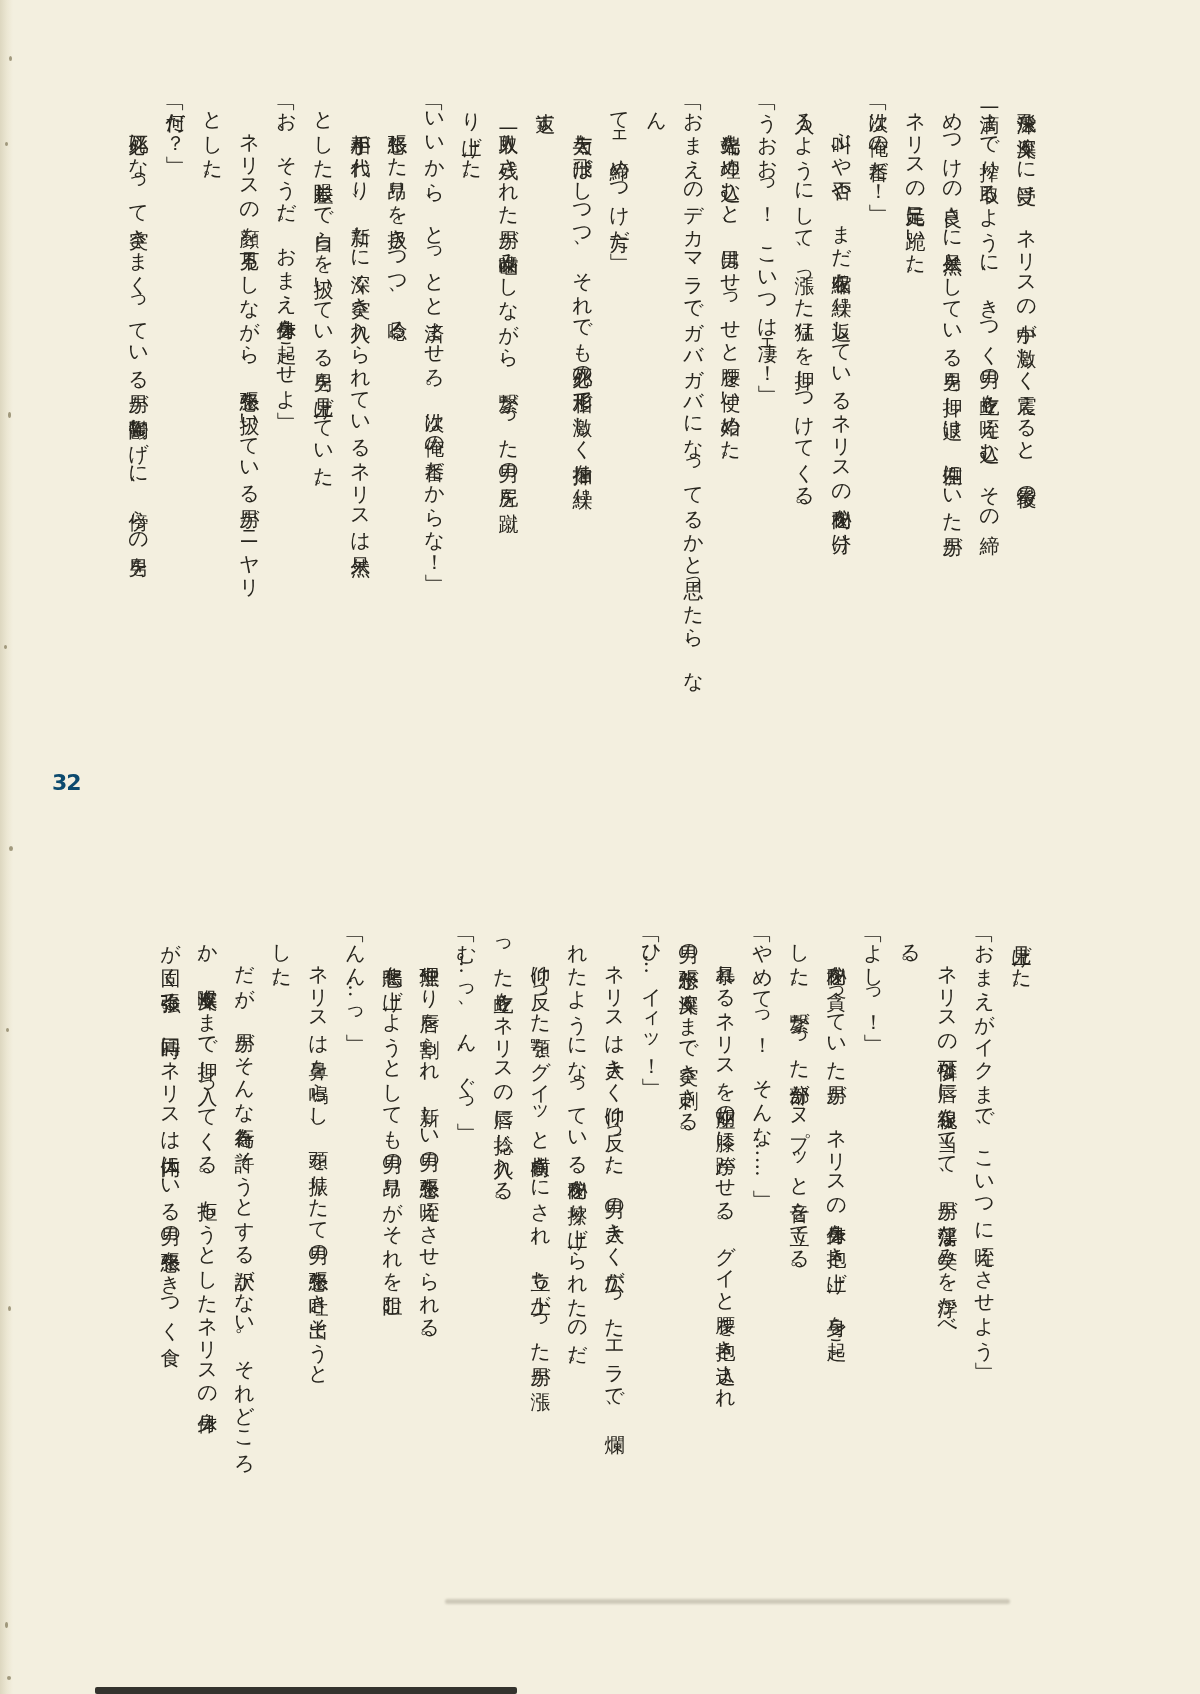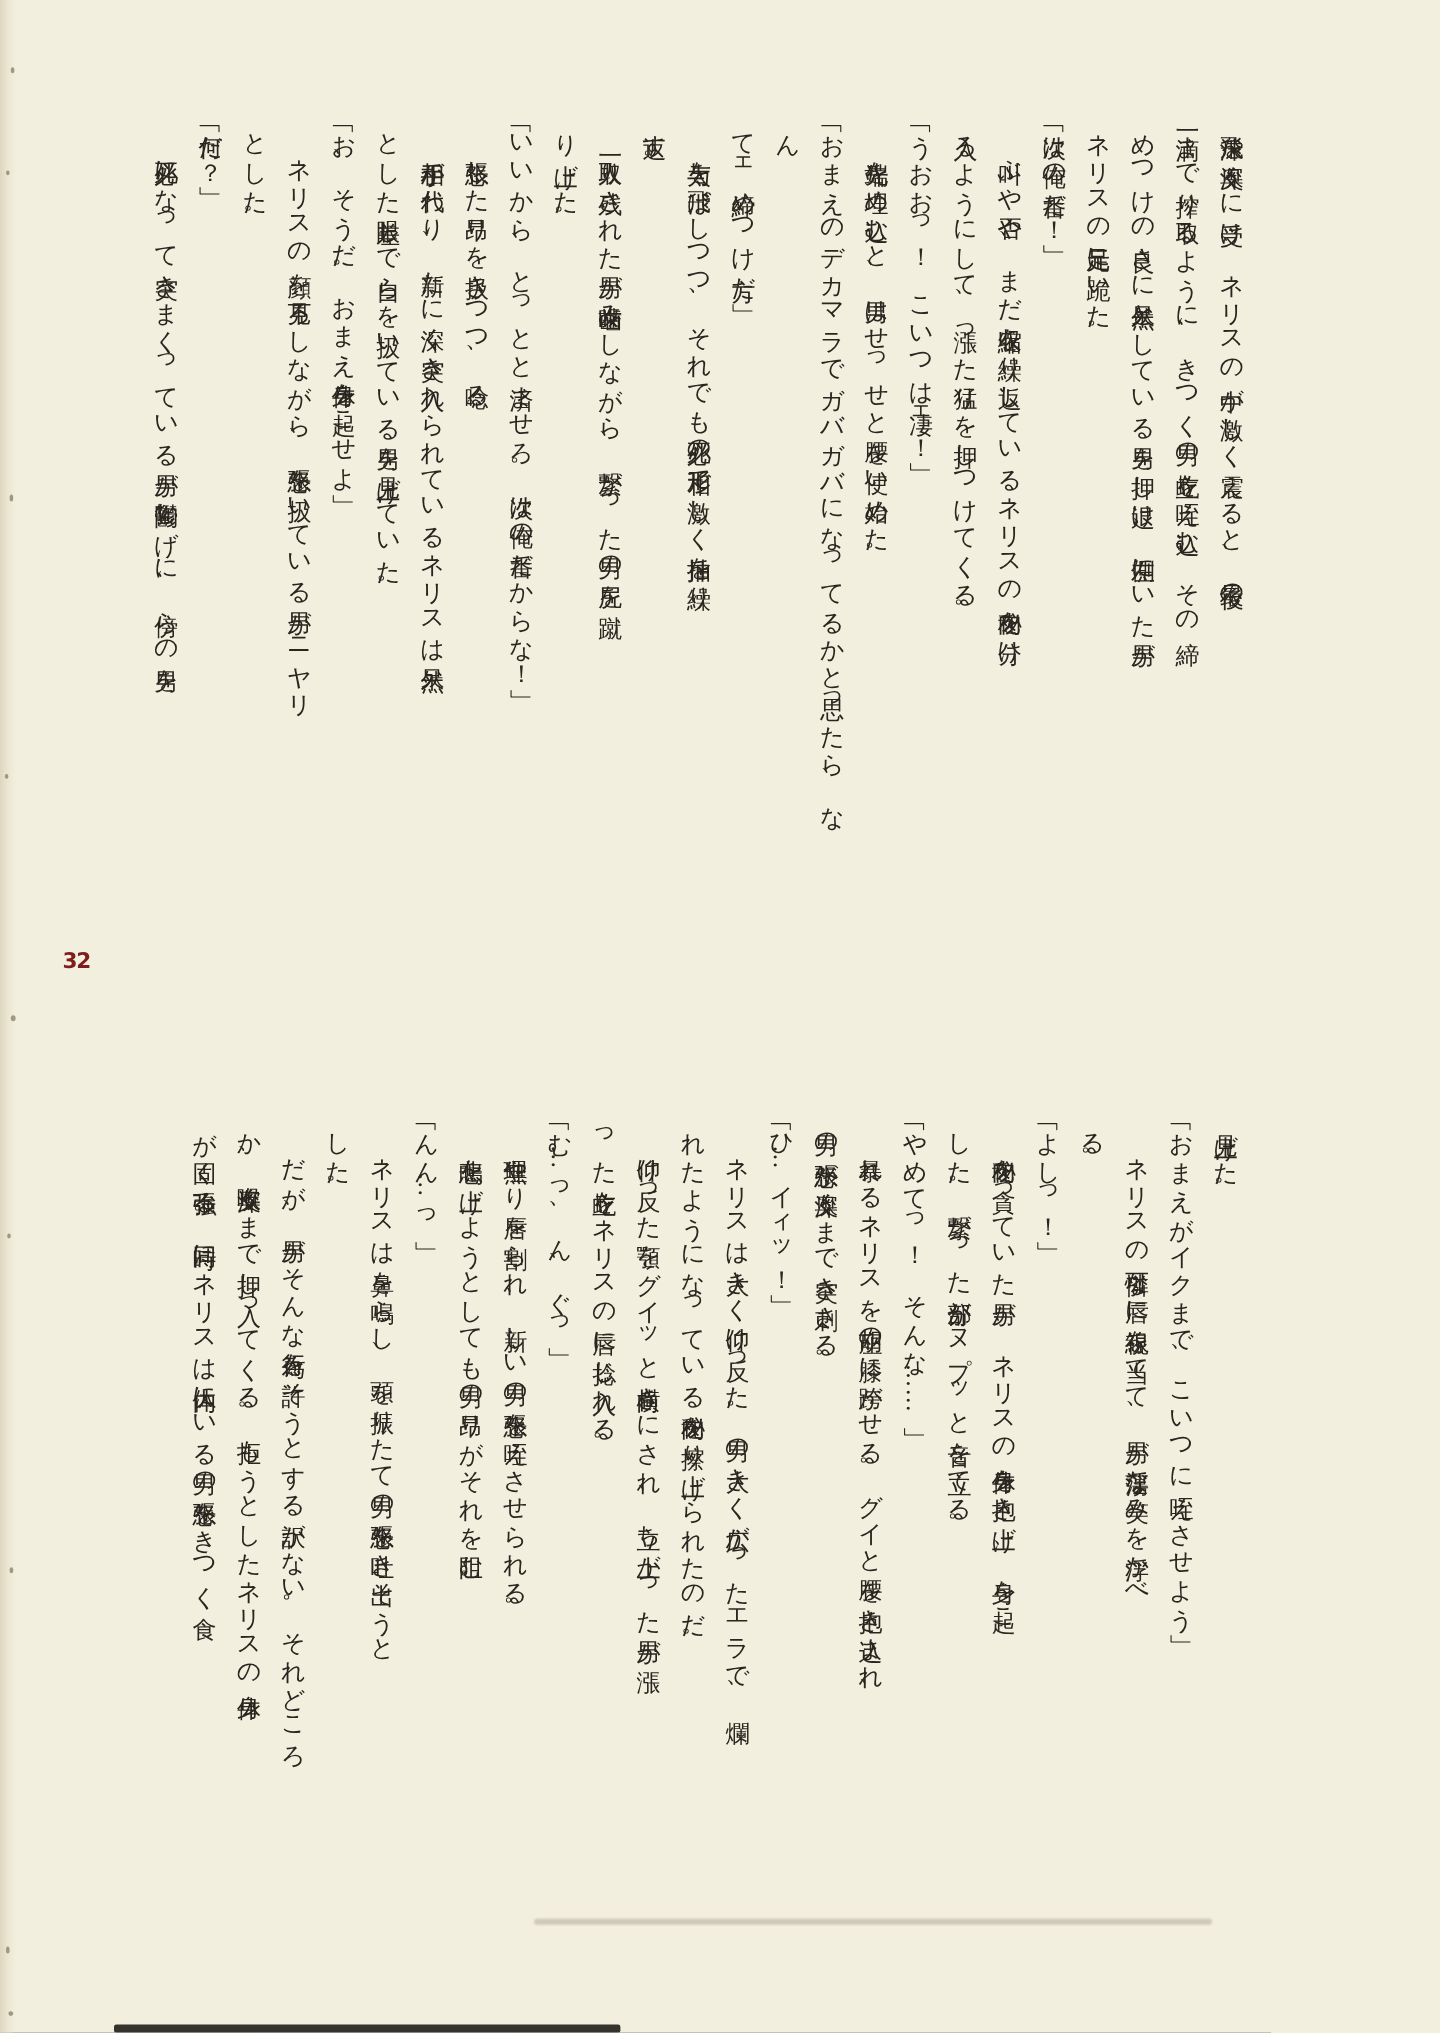--- a/index.html
+++ b/index.html
@@ -17,23 +17,23 @@
     font-size:20px;
     letter-spacing:0.6px;
     line-height:37px;
   }
   .vblock .tcol{height:100%;}
   .vblock .indent{text-indent:21px;}
   #top-block{top:98px;left:157px;width:888px;height:590px;}
   #bottom-block{top:930px;left:152px;width:888px;height:615px;}
 
   .page-number{
-    position:absolute;left:52px;top:791px;
+    position:absolute;left:52px;top:770px;
     font-family:"DejaVu Sans","Liberation Sans",sans-serif;
-    font-weight:bold;font-size:18px;letter-spacing:-1px;color:#7f1d1d;
+    font-weight:bold;font-size:22px;letter-spacing:-1px;color:#0c4a6e;
   }
   
   .deckle{
     position:absolute;left:0;top:0;width:13px;height:100%;
     background:linear-gradient(90deg,#ddd7c0 0%,#ece7d3 55%,rgba(236,231,211,0) 100%);
   }
   .speck{position:absolute;border-radius:50%;background:#8d8566;opacity:.8;}
   .smudge{
     position:absolute;left:445px;top:1599px;width:565px;height:5px;
     background:rgba(110,105,85,.28);filter:blur(1px);border-radius:3px;

